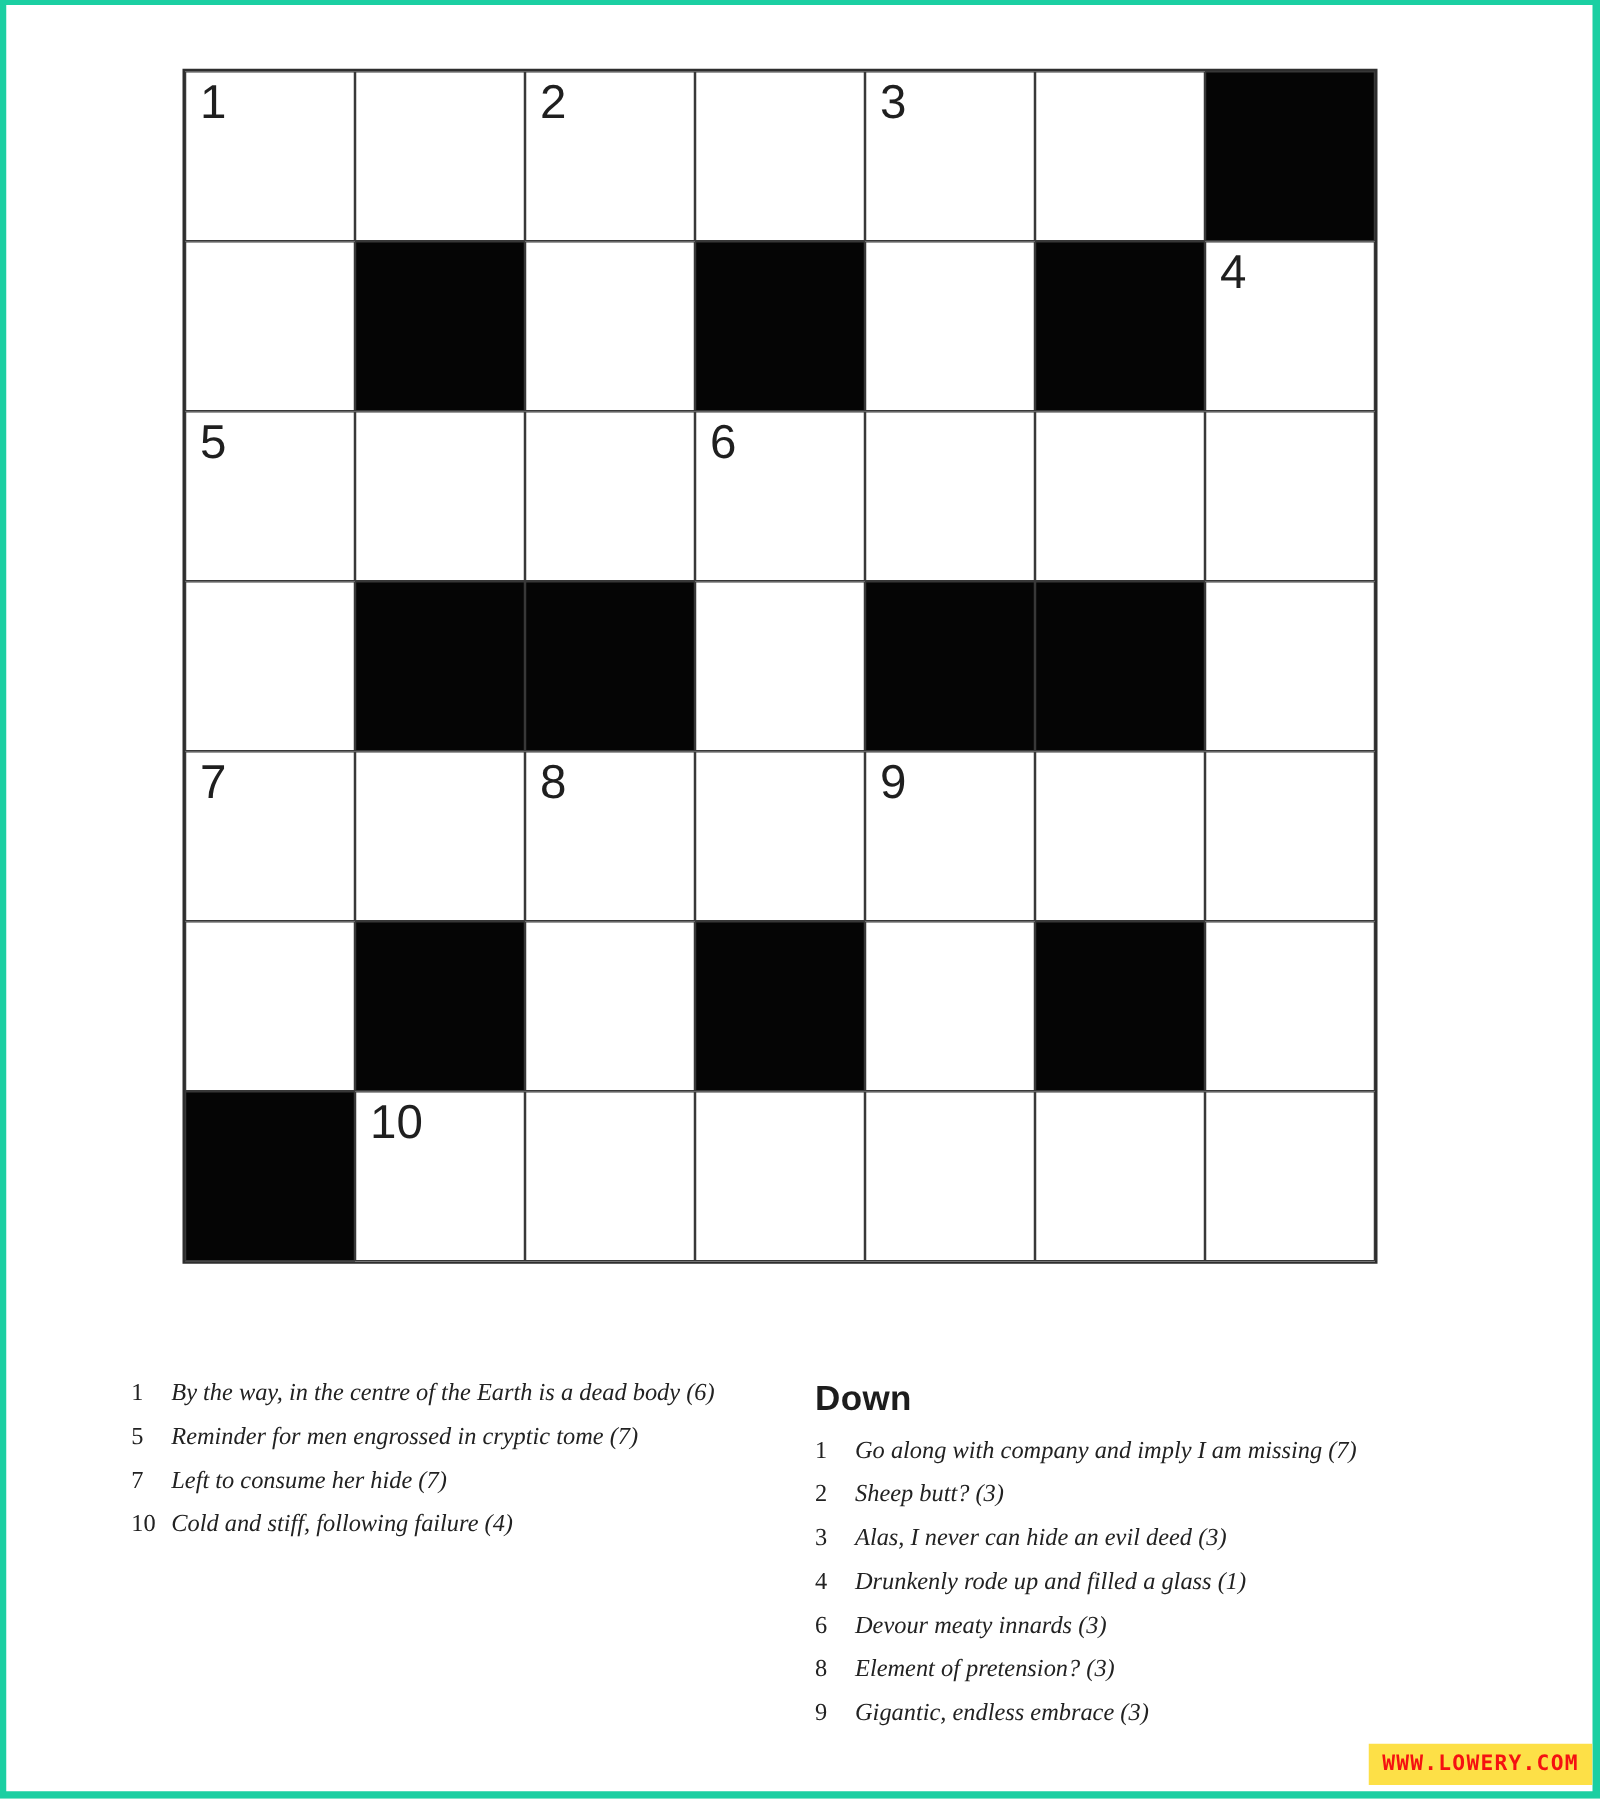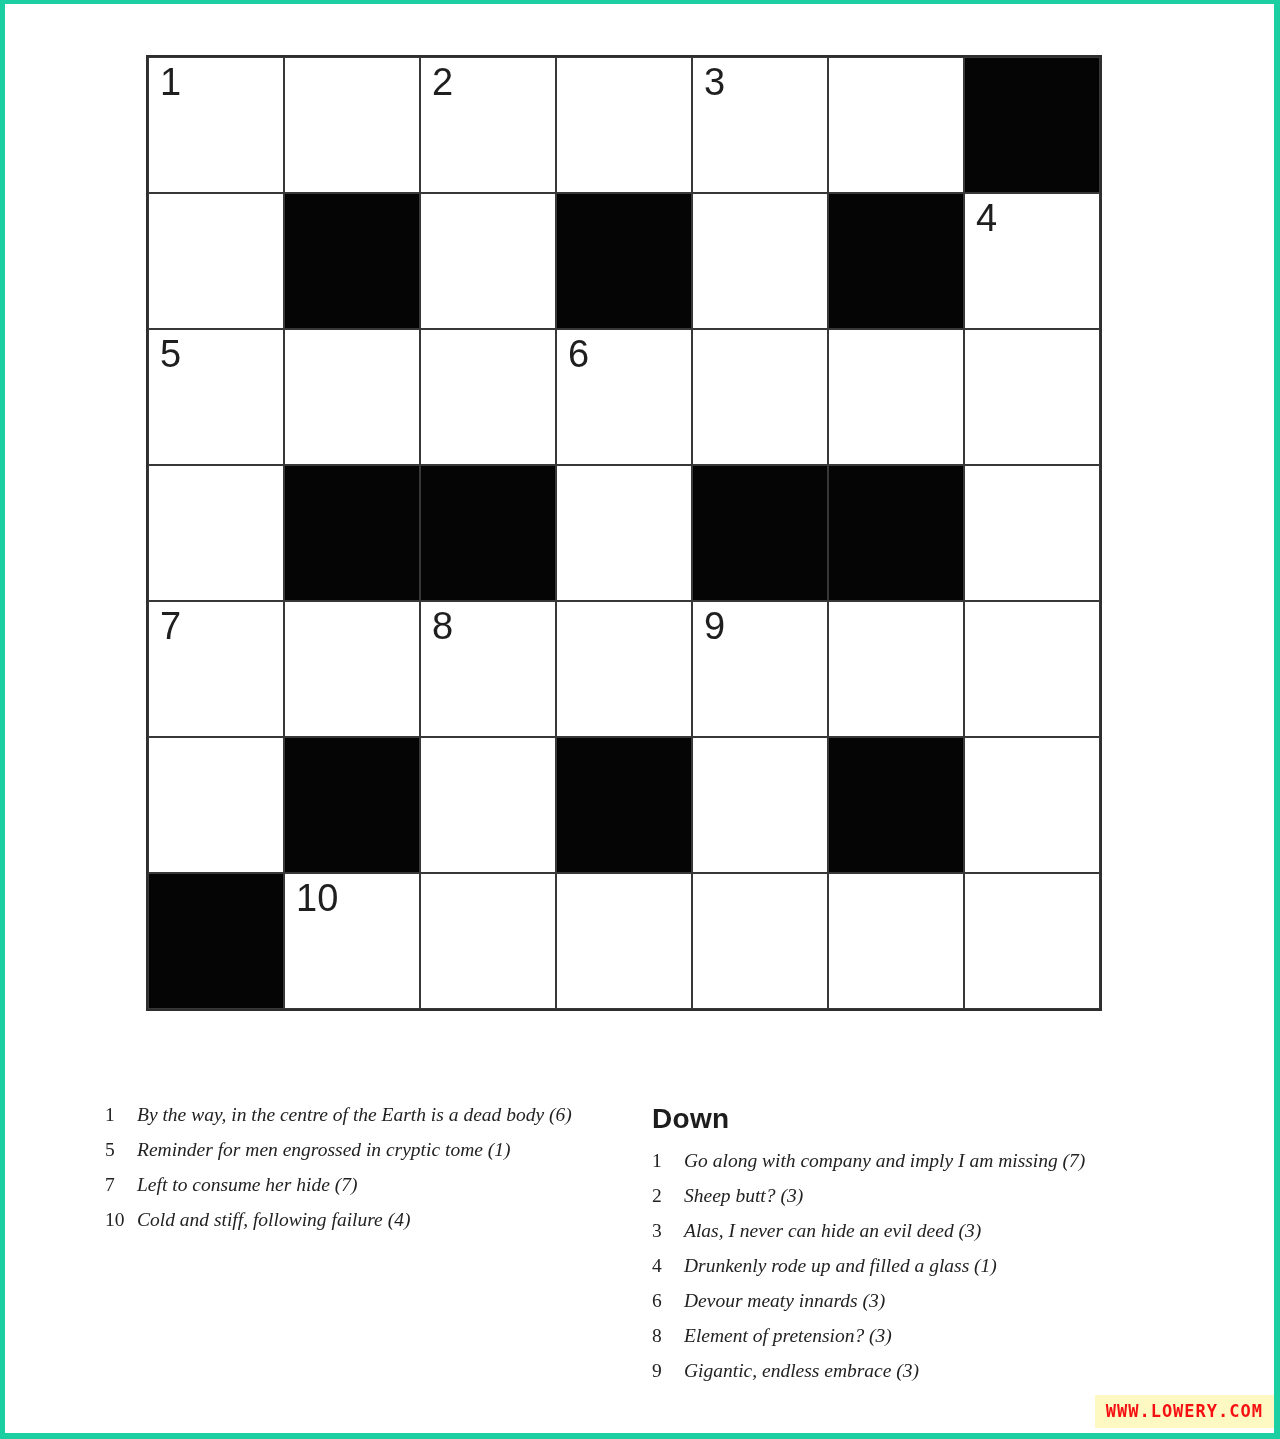--- a/index.html
+++ b/index.html
@@ -155,21 +155,21 @@
     </div>
 
   <div class="clue-section across">
     <div class="clue-list">
         <div class="clue-row">
           <span class="clue-num">1</span>
           <span class="clue-text">By the way, in the centre of the Earth is a dead body (6)</span>
         </div>
         <div class="clue-row">
           <span class="clue-num">5</span>
-          <span class="clue-text">Reminder for men engrossed in cryptic tome (1)</span>
+          <span class="clue-text">Reminder for men engrossed in cryptic tome (7)</span>
         </div>
         <div class="clue-row">
           <span class="clue-num">7</span>
           <span class="clue-text">Left to consume her hide (7)</span>
         </div>
         <div class="clue-row">
           <span class="clue-num">10</span>
           <span class="clue-text">Cold and stiff, following failure (4)</span>
         </div>
       </div>
@@ -202,15 +202,15 @@
           <span class="clue-num">8</span>
           <span class="clue-text">Element of pretension? (3)</span>
         </div>
         <div class="clue-row">
           <span class="clue-num">9</span>
           <span class="clue-text">Gigantic, endless embrace (3)</span>
         </div>
       </div>
   </div>
 
-  <div class="watermark" style="background: #fef9c3; color: rgb(245, 17, 17);">WWW.LOWERY.COM</div>
+  <div class="watermark" style="background: #fde047; color: rgb(245, 17, 17);">WWW.LOWERY.COM</div>
 
 </div>
 
 </body></html>

